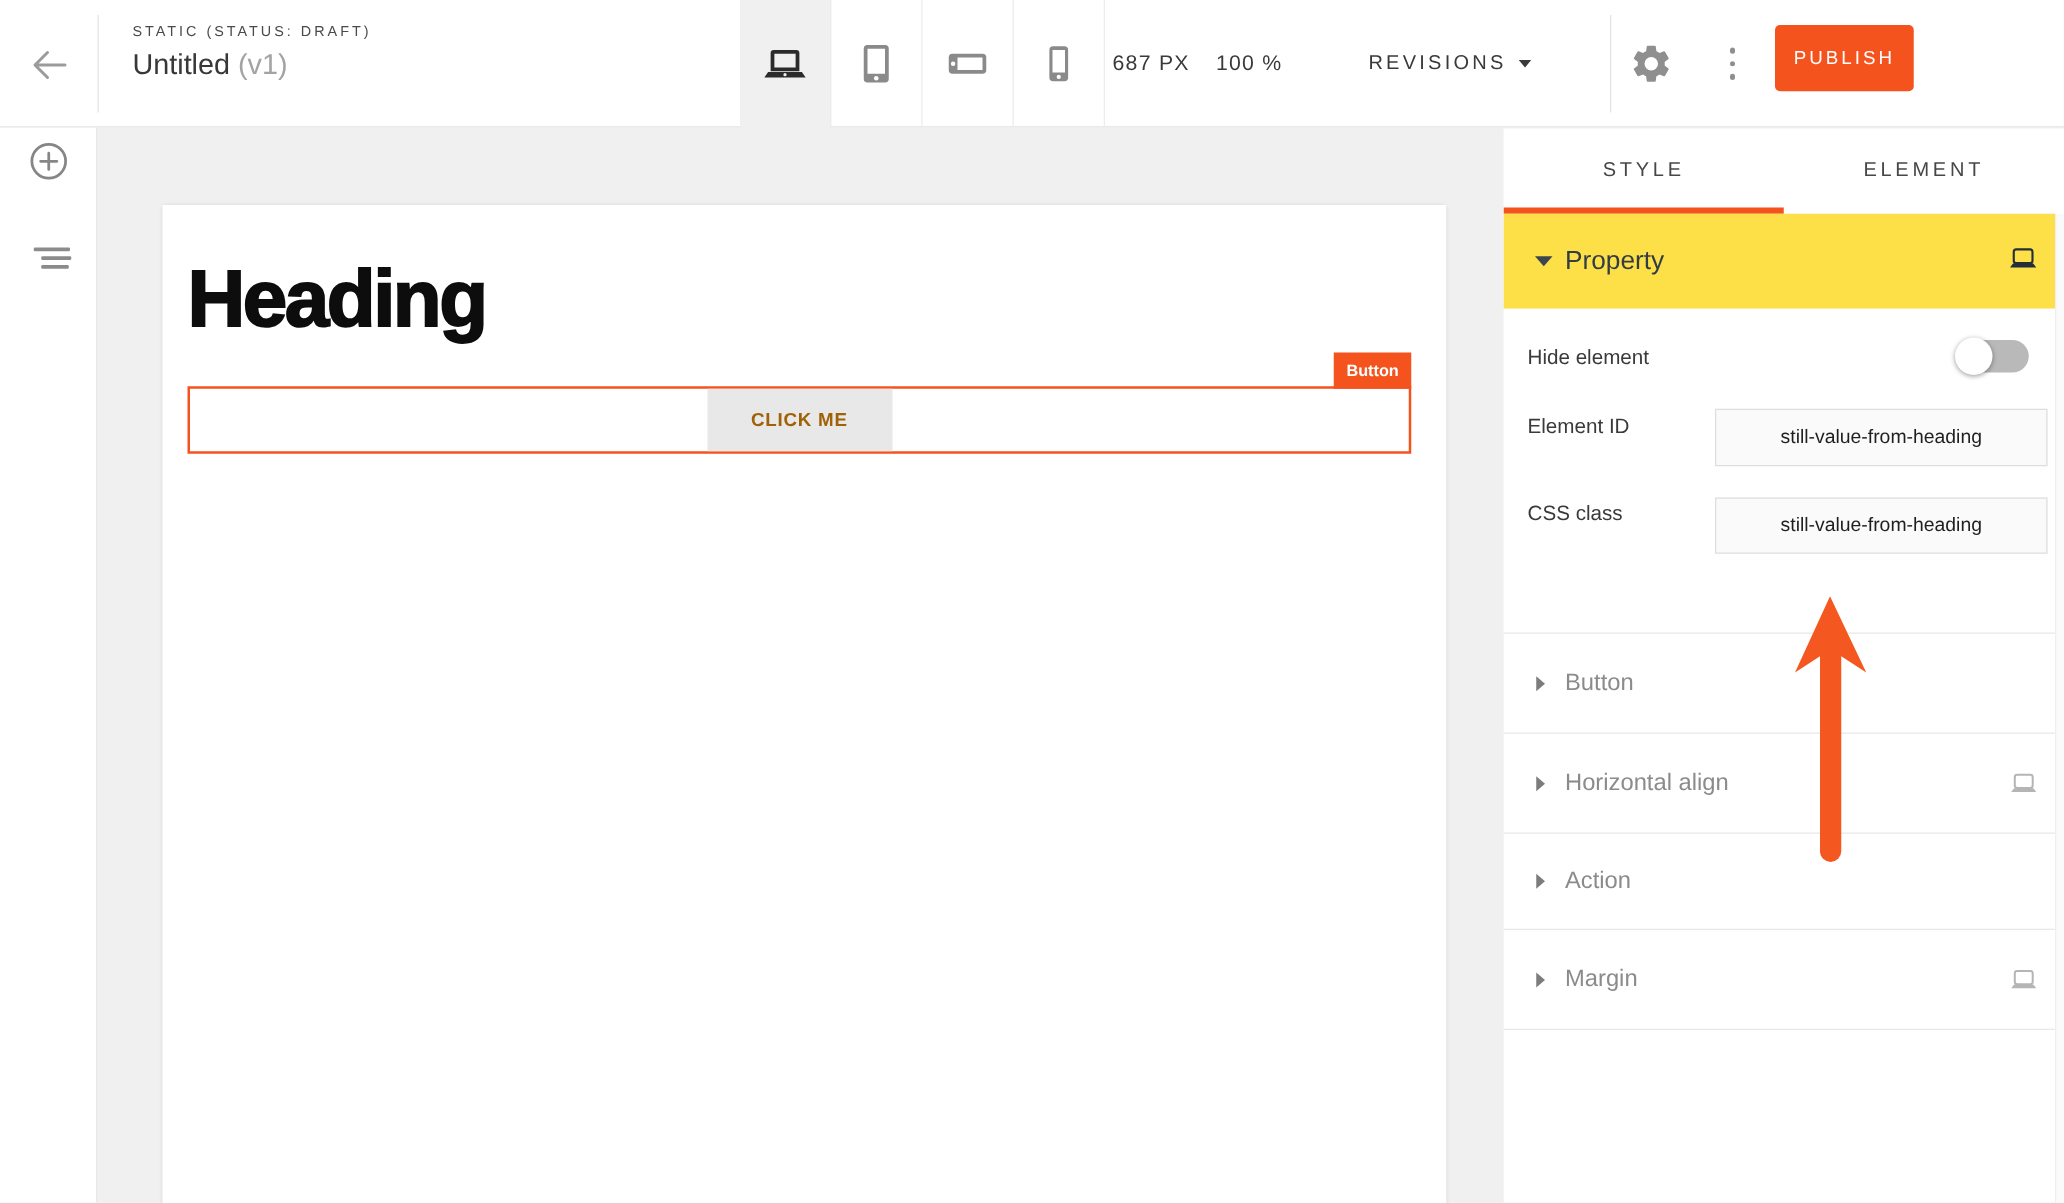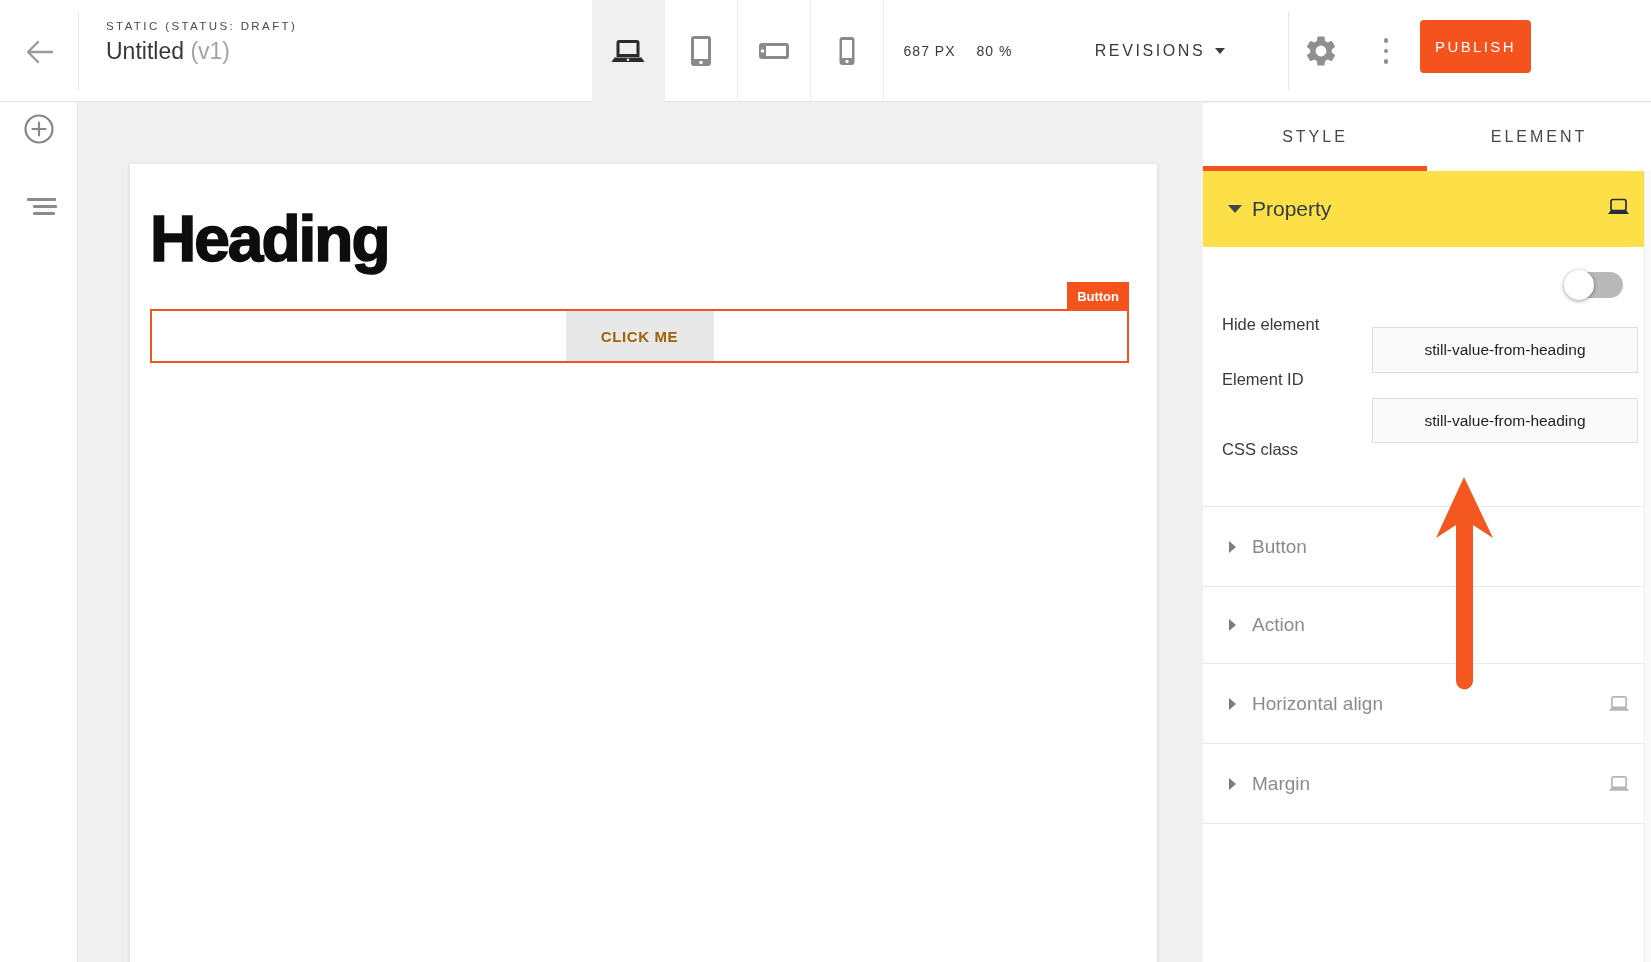--- a/index.html
+++ b/index.html
@@ -13,21 +13,21 @@
   .hdr-divider { position:absolute; top:12px; height:78px; width:1px; background:#e4e4e4; }
   .title-block { position:absolute; left:106px; top:20px; }
   .title-status { font-size:11.5px; letter-spacing:2.4px; color:#4a4a4a; }
   .title-main { margin-top:6px; font-size:23px; color:#383838; }
   .title-version { color:#a3a3a3; }
   .device-group { position:absolute; left:592px; top:0; height:102px; display:flex; }
   .device-cell { width:73px; height:102px; display:flex; align-items:center; justify-content:center;
     border-right:1px solid #ececec; cursor:pointer; }
   .device-cell.active { background:#f0f0f0; }
   .size-text { position:absolute; left:884px; top:0; width:148px; height:102px; display:flex;
-    align-items:center; justify-content:center; gap:21px; font-size:14px; color:#3a3a3a; letter-spacing:1px; }
+    align-items:center; justify-content:center; gap:21px; font-size:17px; color:#3a3a3a; letter-spacing:1px; }
   .revisions { position:absolute; left:1032px; top:0; width:256px; height:102px; display:flex;
     align-items:center; justify-content:center; gap:10px; cursor:pointer;
     font-size:16px; letter-spacing:2.6px; color:#3a3a3a; }
   .caret-down { width:0; height:0; border-left:5.5px solid transparent; border-right:5.5px solid transparent;
     border-top:6px solid #3a3a3a; }
   .gear-btn { position:absolute; left:1303px; top:33px; width:36px; height:36px; cursor:pointer; }
   .kebab-btn { position:absolute; left:1374px; top:31px; width:24px; height:40px; cursor:pointer;
     display:flex; flex-direction:column; align-items:center; justify-content:center; gap:6px; }
   .kebab-btn i { width:4.5px; height:4.5px; border-radius:50%; background:#8f8f8f; }
   .publish-btn { position:absolute; left:1420px; top:20px; width:111px; height:53px; border:none;
@@ -62,21 +62,21 @@
   .tabbar { position:relative; height:68px; display:flex; background:#fff; }
   .tab { flex:1; display:flex; align-items:center; justify-content:center; font-size:16px;
     letter-spacing:3px; color:#474747; cursor:pointer; position:relative; }
   .tab.active:after { content:""; position:absolute; left:0; right:0; bottom:0; height:5px; background:#f4531d; }
   .prop-header { position:relative; height:76px; width:441px; background:#fde047; cursor:pointer; }
   .caret-expanded { position:absolute; left:25px; top:34px; width:0; height:0;
     border-left:7px solid transparent; border-right:7px solid transparent; border-top:8px solid #3d464e; }
   .prop-title { position:absolute; left:49px; top:26px; font-size:21px; color:#333c44; }
   .prop-laptop { position:absolute; right:14px; top:27px; color:#242e38; }
   .prop-body { position:relative; height:259px; background:#fff; }
-  .field-label { position:absolute; left:19px; font-size:16.5px; color:#3a3a3a;margin-top:38px; }
+  .field-label { position:absolute; left:19px; font-size:16.5px; color:#3a3a3a; }
   .toggle { position:absolute; right:28px; top:25px; width:57px; height:26px; border-radius:13px;
     background:#b9b9b9; cursor:pointer; }
   .toggle-knob { position:absolute; left:-2px; top:-2px; width:30px; height:30px; border-radius:50%;
     background:#fff; box-shadow:0 1px 4px rgba(0,0,0,.4); }
   .text-input { position:absolute; left:169px; width:266px; height:46px; background:#fafafa;
     border:1px solid #dedede; font-family:inherit; font-size:15.5px; color:#1f1f1f; padding:0 16px;text-align:center; }
   .sections { border-bottom:1px solid #e8e8e8; }
   .section-row { position:relative; border-top:1px solid #e8e8e8; cursor:pointer; }
   .caret-collapsed { position:absolute; left:26px; top:50%; margin-top:-6px; width:0; height:0;
     border-top:6px solid transparent; border-bottom:6px solid transparent; border-left:7px solid #7c7c7c; }
@@ -133,21 +133,21 @@
       <svg width="18" height="30" viewBox="0 0 18 30">
         <rect x="1.5" y="1" width="15" height="28" rx="3" fill="#8a8a8a"></rect>
         <rect x="4" y="4" width="10" height="18" fill="#fff"></rect>
         <circle cx="9" cy="25.5" r="1.7" fill="#fff"></circle>
       </svg>
     </div>
   </div>
 
   <div class="size-text">
     <span>687 PX</span>
-    <span>80 %</span>
+    <span>100 %</span>
   </div>
 
   <div class="revisions">
     <span>REVISIONS</span>
     <span class="caret-down"></span>
   </div>
   <div class="hdr-divider" style="left:1288px"></div>
 
   <div class="gear-btn">
     <svg width="36" height="36" viewBox="0 0 24 24">
@@ -216,34 +216,34 @@
 
     <div class="field-label" style="top:155px">CSS class</div>
     <input class="text-input" style="top: 151px; height: 45px;" value="still-value-from-heading">
   </div>
 
   <div class="sections">
     <div class="section-row" style="height:80px">
       <span class="caret-collapsed"></span>
       <span class="section-label">Button</span>
     </div>
-    <div class="section-row" style="height:77px">
-      <span class="caret-collapsed"></span>
-      <span class="section-label">Action</span>
-    </div>
     <div class="section-row" style="height:80px">
       <span class="caret-collapsed"></span>
       <span class="section-label">Horizontal align</span>
       <span class="row-laptop">
         <svg width="22" height="18" viewBox="0 0 23 18">
           <rect x="4" y="1.5" width="15" height="11" rx="2" fill="none" stroke="currentColor" stroke-width="1.7"></rect>
           <path d="M1 16h21l-2.4-3.2H3.4z" fill="currentColor"></path>
         </svg>
       </span>
     </div>
+    <div class="section-row" style="height:77px">
+      <span class="caret-collapsed"></span>
+      <span class="section-label">Action</span>
+    </div>
     <div class="section-row" style="height:80px">
       <span class="caret-collapsed"></span>
       <span class="section-label">Margin</span>
       <span class="row-laptop">
         <svg width="22" height="18" viewBox="0 0 23 18">
           <rect x="4" y="1.5" width="15" height="11" rx="2" fill="none" stroke="currentColor" stroke-width="1.7"></rect>
           <path d="M1 16h21l-2.4-3.2H3.4z" fill="currentColor"></path>
         </svg>
       </span>
     </div>

